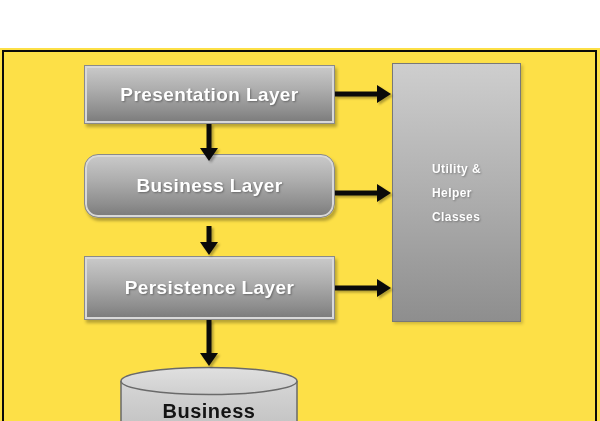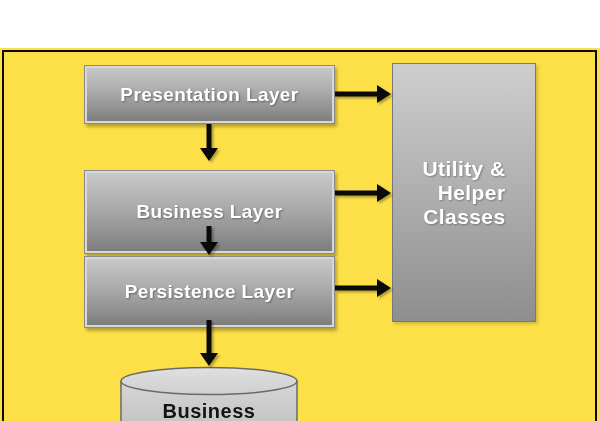--- a/index.html
+++ b/index.html
@@ -33,35 +33,35 @@
     align-items: center;
     justify-content: center;
     color: #ffffff;
     font-size: 19px;
     font-weight: bold;
     letter-spacing: 0.4px;
     text-shadow: 1px 1px 2px rgba(0,0,0,0.35);
     box-sizing: border-box;
   }
   .box-presentation { top: 17px; height: 59px; }
-  .box-business    { top: 122px; height: 84px; }
-  .box-persistence { top: 208px; height: 72px; }
+  .box-business    { top: 106px; height: 64px; border-radius: 14px; }
+  .box-persistence { top: 208px; height: 64px; }
   .utility-box {
     position: absolute;
     left: 392px; top: 15px;
-    width: 144px; height: 259px;
+    width: 129px; height: 259px;
     background: linear-gradient(to bottom, #cecece 0%, #b2b2b2 45%, #8e8e8e 100%);
     border: 1px solid #787878;
     box-shadow: 2px 2px 3px rgba(0,0,0,0.18);
     display: flex;
     align-items: center;
     justify-content: center;
-    text-align: right;
+    text-align: left;
     color: #ffffff;
-    font-size: 21px;
+    font-size: 12px;
     font-weight: bold;
     line-height: 24px;
     letter-spacing: 0.4px;
     text-shadow: 1px 1px 2px rgba(0,0,0,0.3);
     white-space: pre-line;
     box-sizing: border-box;
   }
   .arrow-svg {
     position: absolute;
     filter: drop-shadow(2px 2px 1px rgba(0,0,0,0.3));

